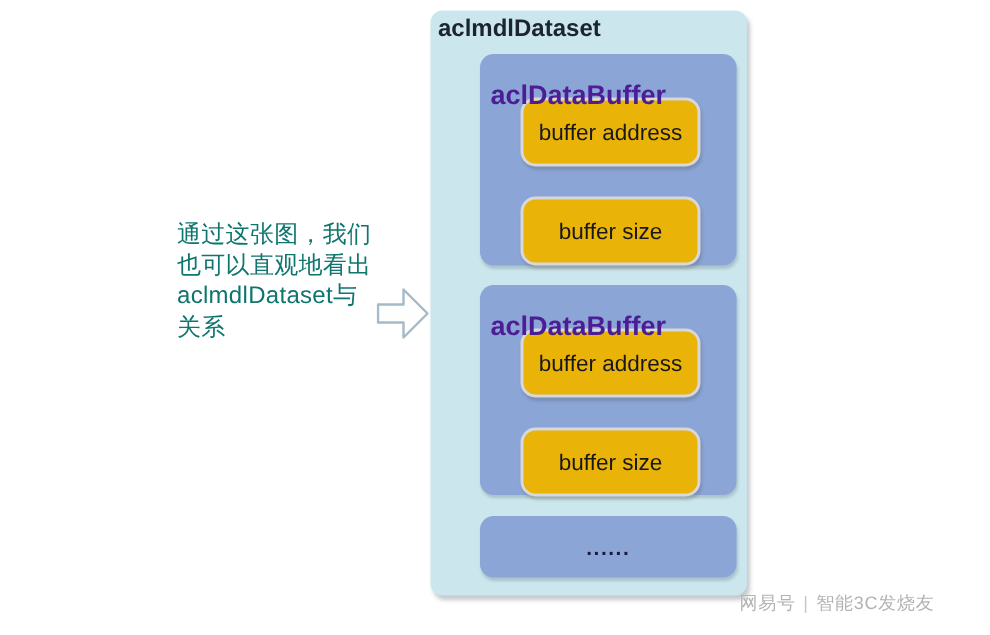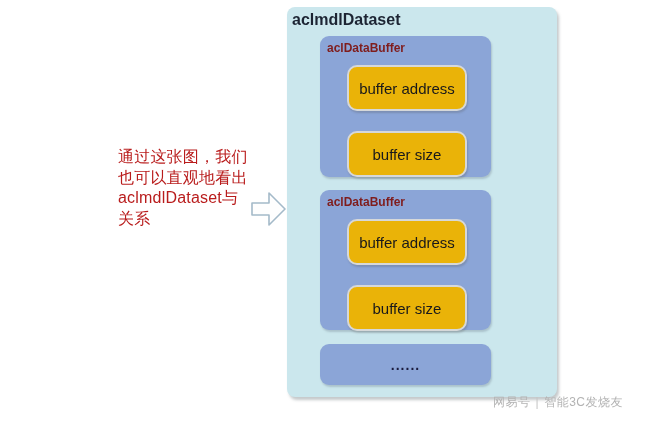--- a/index.html
+++ b/index.html
@@ -15,40 +15,40 @@
   }
 
   
   .annotation {
     position: absolute;
     left: 118px;
     top: 147px;
     width: 150px;
     font-size: 16px;
     line-height: 20.5px;
-    color: #b91c1c;
+    color: #0f766e;
     font-weight: 500;
     letter-spacing: 0.2px;
   }
 
   
   .arrow-wrap {
     position: absolute;
     left: 251px;
     top: 190px;
     width: 36px;
     height: 38px;
   }
 
   
   .outer-box {
     position: absolute;
     left: 287px;
     top: 7px;
-    width: 270px;
+    width: 211px;
     height: 390px;
     background: #cbe7ed;
     border-radius: 8px;
     box-shadow: 2px 3px 3px rgba(110, 120, 125, 0.4);
   }
   .outer-title {
     padding: 4px 0 0 5px;
     font-size: 16px;
     font-weight: 600;
     color: #1c2433;
@@ -60,24 +60,24 @@
     left: 33px;
     width: 171px;
     background: #8ba5d7;
     border-radius: 9px;
     box-shadow: 1px 2px 2px rgba(90, 100, 120, 0.28);
   }
   .buffer-box.pos-1 { top: 29px;  height: 141px; }
   .buffer-box.pos-2 { top: 183px; height: 140px; }
   .buffer-title {
     height: 29px;
-    padding: 5px 0 0 7px;
-    font-size: 12px;
+    padding: 17px 0 0 7px;
+    font-size: 18px;
     font-weight: 600;
-    color: #7f1d1d;
+    color: #4c1d95;
   }
   .chip {
     width: 120px;
     height: 46px;
     margin-left: 27px;
     background: #eab308;
     border: 2px solid #d6d8d9;
     border-radius: 10px;
     display: flex;
     align-items: center;

